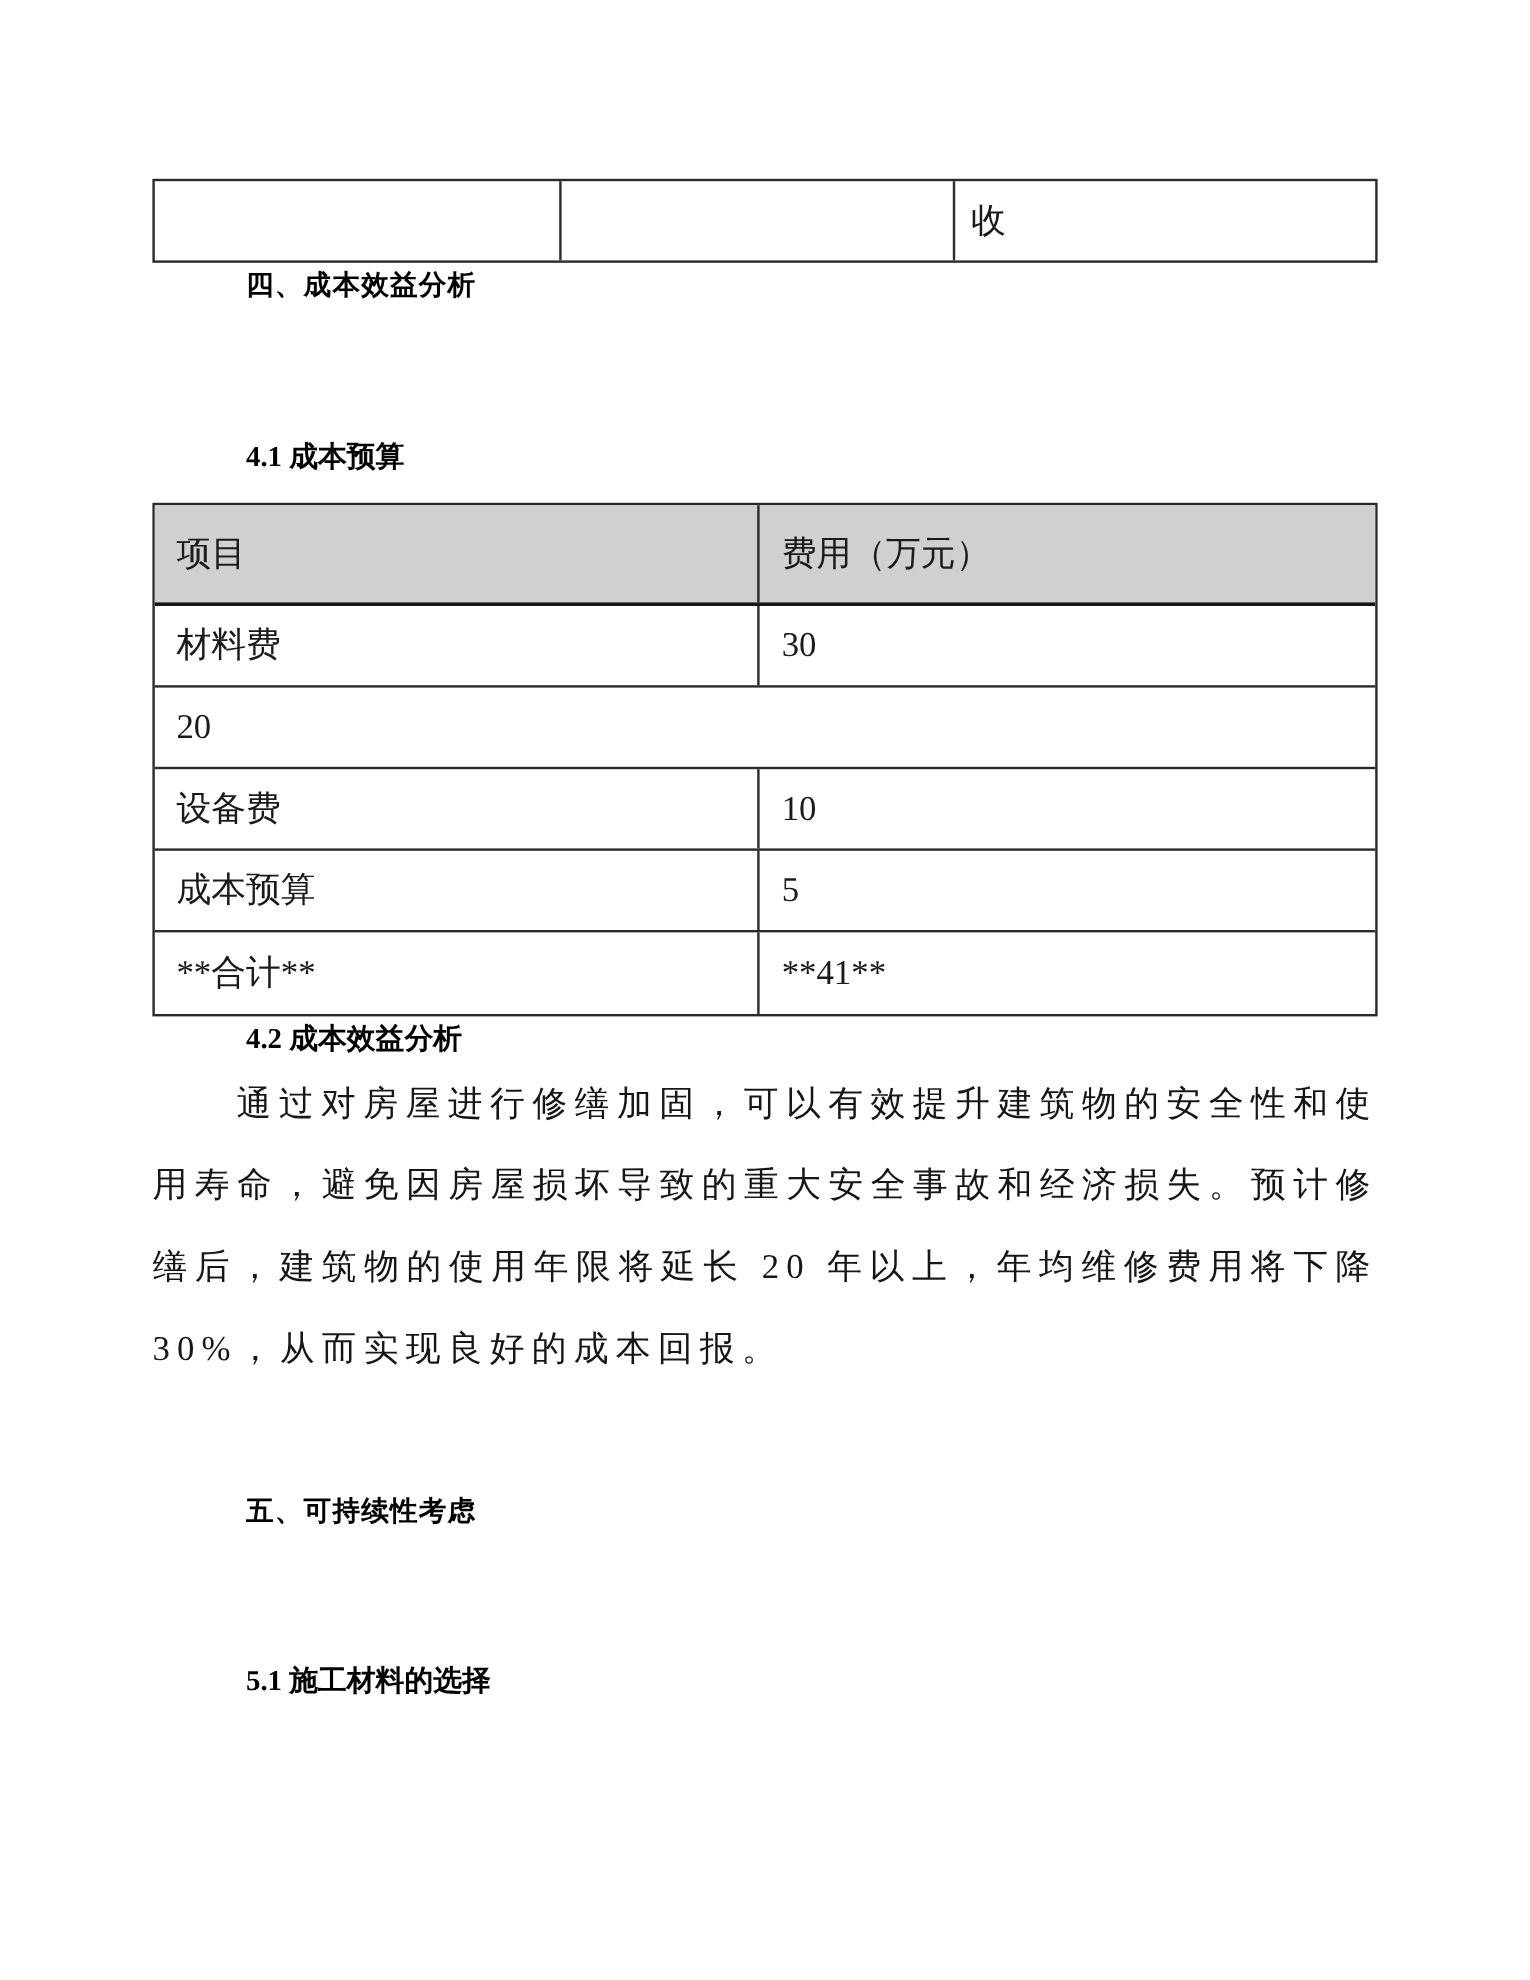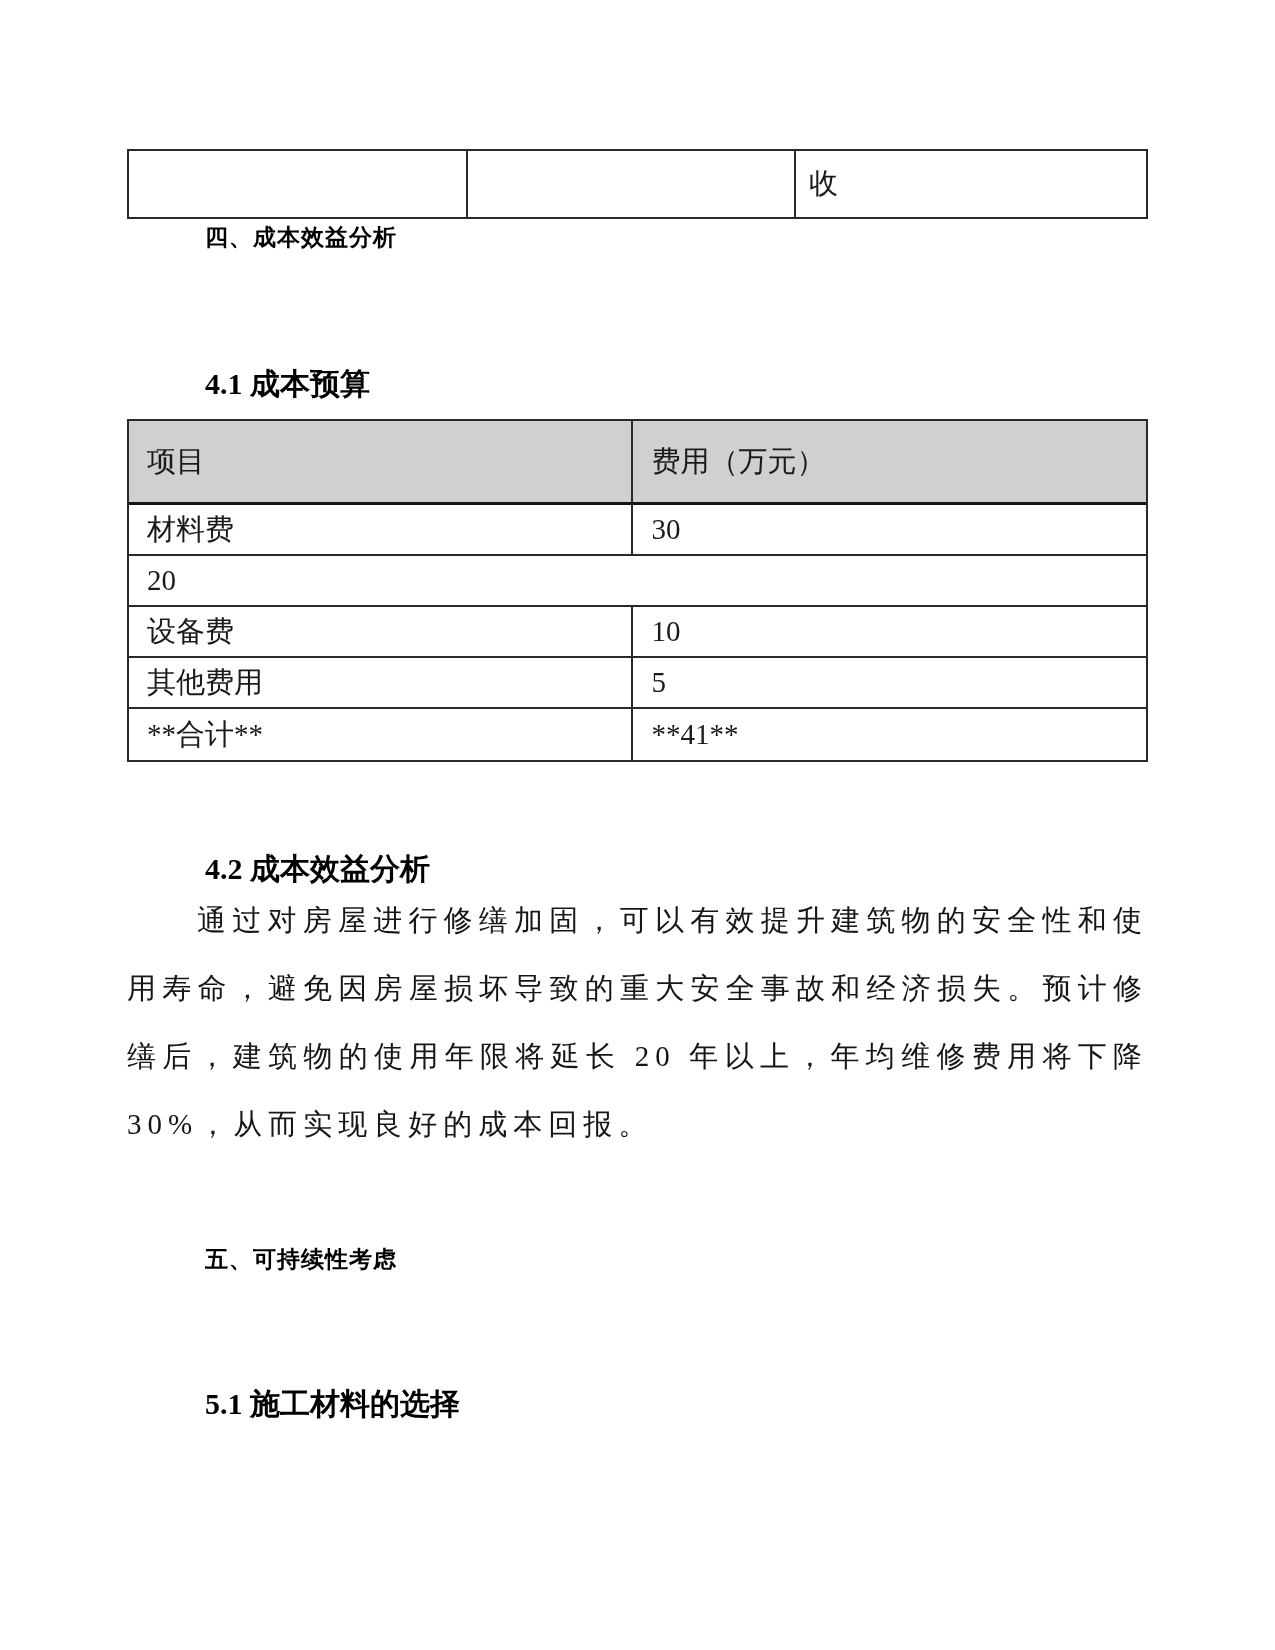--- a/index.html
+++ b/index.html
@@ -16,21 +16,21 @@
     overflow: hidden;
   }
 
   
   .tbl {
     position: absolute;
     left: 127px; width: 1021px;
     border: 2px solid #2a2a2a;
     background: #ffffff;
   }
-  .tr { display: flex; height: 51px; border-bottom: 2px solid #2a2a2a; }
+  .tr { display: flex; height: 68px; border-bottom: 2px solid #2a2a2a; }
   .tr:last-child { border-bottom: none; }
   .td {
     display: flex; align-items: center;
     padding-left: 18px;
     font-size: 29px;
     color: #1a1a1a;
     overflow: hidden;
     white-space: nowrap;
   }
   .td + .td { border-left: 2px solid #2a2a2a; }
@@ -59,21 +59,21 @@
     font-weight: bold;
     font-size: 23px;
     letter-spacing: 1px;
     color: #000000;
     white-space: nowrap;
   }
   .h-sub {
     position: absolute; left: 205px;
     font-family: "Liberation Serif", "DejaVu Serif", serif;
     font-weight: bold;
-    font-size: 30px;
+    font-size: 24px;
     color: #000000;
     white-space: nowrap;
   }
   .h4-major { top: 222px; }
   .h41 { top: 364px; }
   .h42 { top: 849px; }
   .h5-major { top: 1244px; }
   .h51 { top: 1384px; }
 
   
@@ -116,21 +116,21 @@
       <div class="td c2">30</div>
     </div>
     <div class="tr">
       <div class="td c2">20</div>
     </div>
     <div class="tr">
       <div class="td c1">设备费</div>
       <div class="td c2">10</div>
     </div>
     <div class="tr">
-      <div class="td c1">其他费用</div>
+      <div class="td c1">成本预算</div>
       <div class="td c2">5</div>
     </div>
     <div class="tr">
       <div class="td c1">**合计**</div>
       <div class="td c2">**41**</div>
     </div>
   </div>
 
   <div class="h-sub h42">4.2 成本效益分析</div>
 

